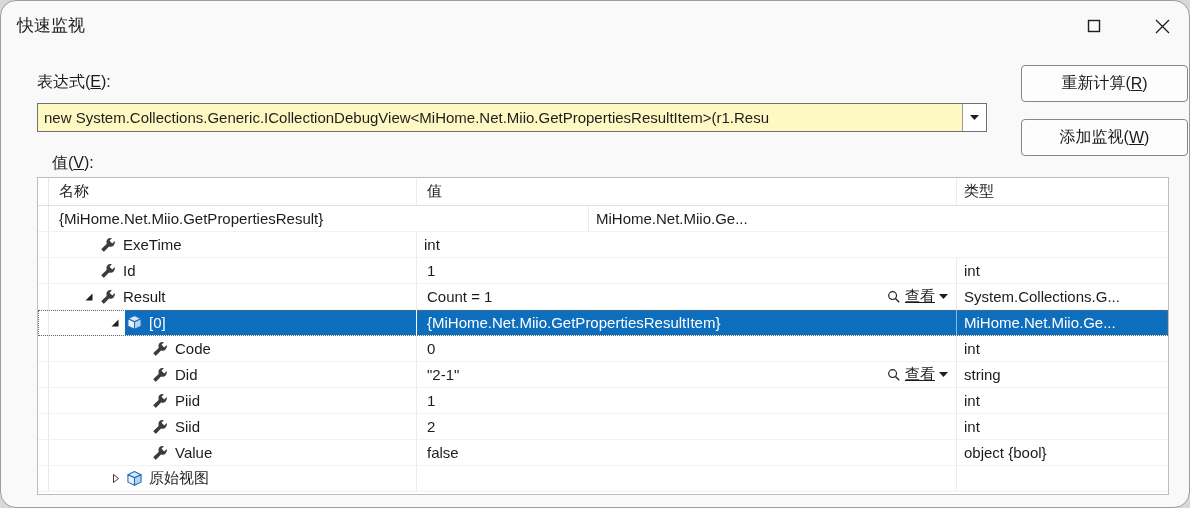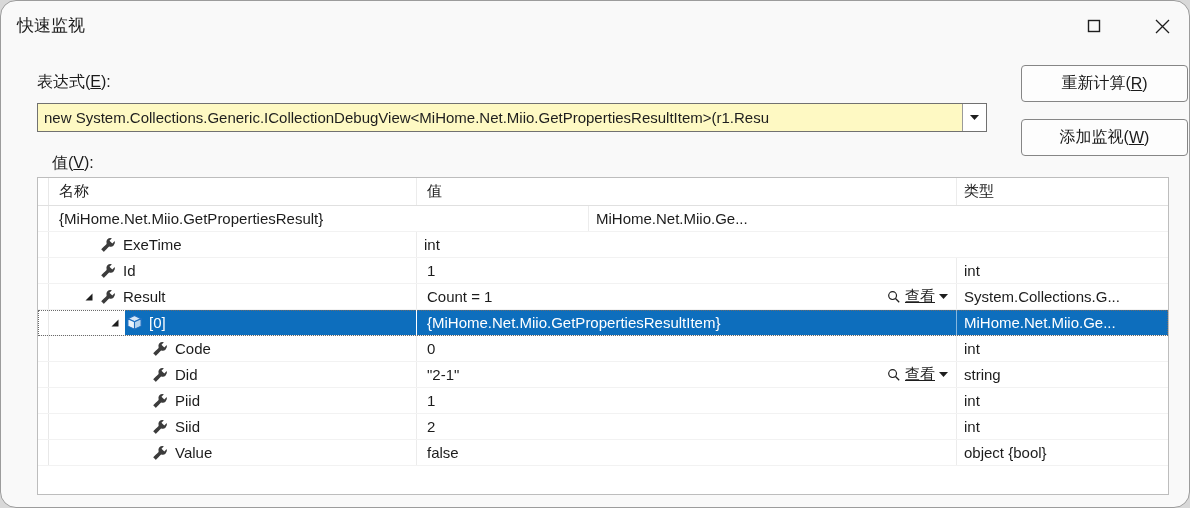--- a/index.html
+++ b/index.html
@@ -314,15 +314,38 @@
             </svg>
         </span>
         <span class="nm">Value</span>
       </div>
       <div class="c c-val">
           <span>false</span>
         </div>
       <div class="c c-type">object {bool}</div>
     </div>
 
+    <div class="r">
+      <div class="c c-gutter"></div>
+      <div class="c c-name">
+        <span class="ind" style="width:52px"></span>
+        <span class="exp">
+          <svg width="11" height="11" viewBox="0 0 11 11">
+              <path d="M3.5 1.5 L8.5 5.5 L3.5 9.5 Z" fill="none" stroke="#3c3c3c"></path>
+            </svg>
+        </span>
+        <span class="ico">
+          <svg width="17" height="17" viewBox="0 0 16 16">
+              <polygon points="8,1.5 14.2,4.4 8,7.3 1.8,4.4" fill="#d6e7f7" stroke="#1f6fc0" stroke-linejoin="round"></polygon>
+              <polygon points="1.8,4.4 8,7.3 8,14.3 1.8,11.4" fill="#eaf3fb" stroke="#1f6fc0" stroke-linejoin="round"></polygon>
+              <polygon points="14.2,4.4 8,7.3 8,14.3 14.2,11.4" fill="#b7d4ee" stroke="#1f6fc0" stroke-linejoin="round"></polygon>
+            </svg>
+        </span>
+        <span class="nm">原始视图</span>
+      </div>
+      <div class="c c-val">
+          <span></span>
+        </div>
+      <div class="c c-type"></div>
+    </div>
 
   </div>
 </div>
 
 </body></html>

